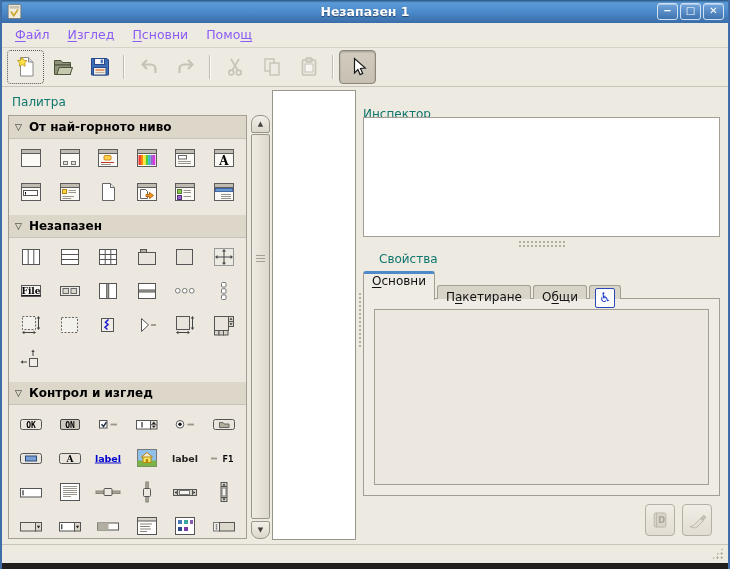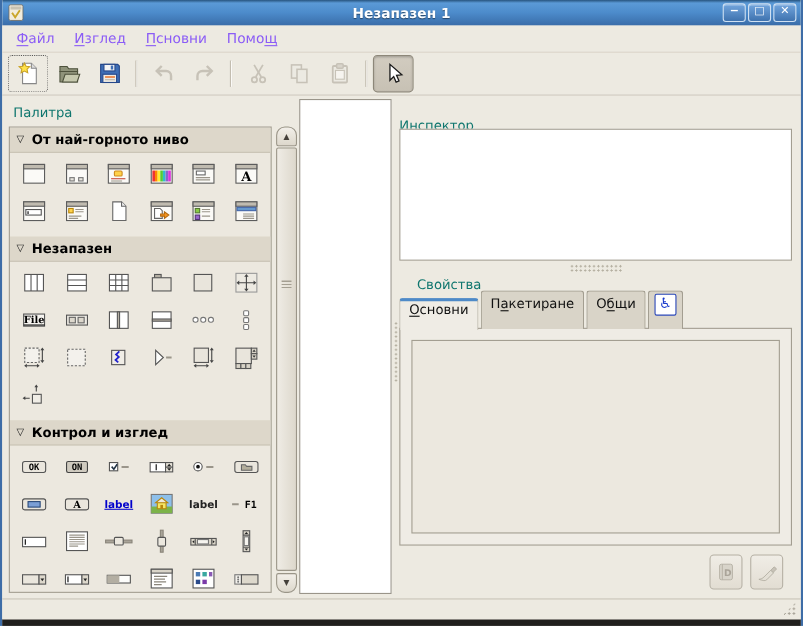--- a/index.html
+++ b/index.html
@@ -52,21 +52,21 @@
   .canvas{position:absolute;left:270px;top:3px;width:84px;height:450px;background:#fff;
     border:1px solid #9a958a;box-sizing:border-box;}
   .vgrip{position:absolute;left:356px;top:205px;width:4px;height:55px;
     background-image:radial-gradient(#b3ae9f 1px,transparent 1.1px);background-size:4px 4px;}
   .hgrip{position:absolute;left:516px;top:153px;width:48px;height:7px;
     background-image:radial-gradient(#b3ae9f 1px,transparent 1.1px);background-size:4px 4px;}
   
   .inspector-box{position:absolute;left:361px;top:30px;right:8px;height:120px;background:#fff;
     border:1px solid #a39e91;box-sizing:border-box;}
   .tabs{position:absolute;left:361px;top:183px;right:8px;height:29px;display:flex;align-items:flex-end;z-index:2;}
-  .tab{box-sizing:border-box;height:35px;padding:4px 8px 0;background:#d9d4c8;border:1px solid #a39e91;
+  .tab{box-sizing:border-box;height:14px;padding:4px 8px 0;background:#d9d4c8;border:1px solid #a39e91;
     border-bottom:none;border-radius:3px 3px 0 0;font-size:12px;margin-right:2px;color:#111;}
   .tab .u{text-decoration:underline;text-underline-offset:2px;}
   .tab.active{height:29px;background:#efece5;border-top:3px solid #4e8ac8;padding-top:0;margin-bottom:-1px;}
   .tab.icon-tab{padding:2px 5px 0;}
   .a11y{display:inline-block;width:18px;height:18px;background:#fff;border:1px solid #2a47b8;border-radius:2px;
     color:#1a3acc;font-size:13px;line-height:17px;text-align:center;}
   .tabpanel{position:absolute;left:361px;top:211px;right:8px;height:198px;border:1px solid #a39e91;
     background:#efece5;box-sizing:border-box;}
   .inset{position:absolute;left:10px;top:10px;right:10px;bottom:10px;border:1px solid #a39e91;background:#ece8df;}
   .actions{position:absolute;top:417px;left:643px;display:flex;gap:7px;}

